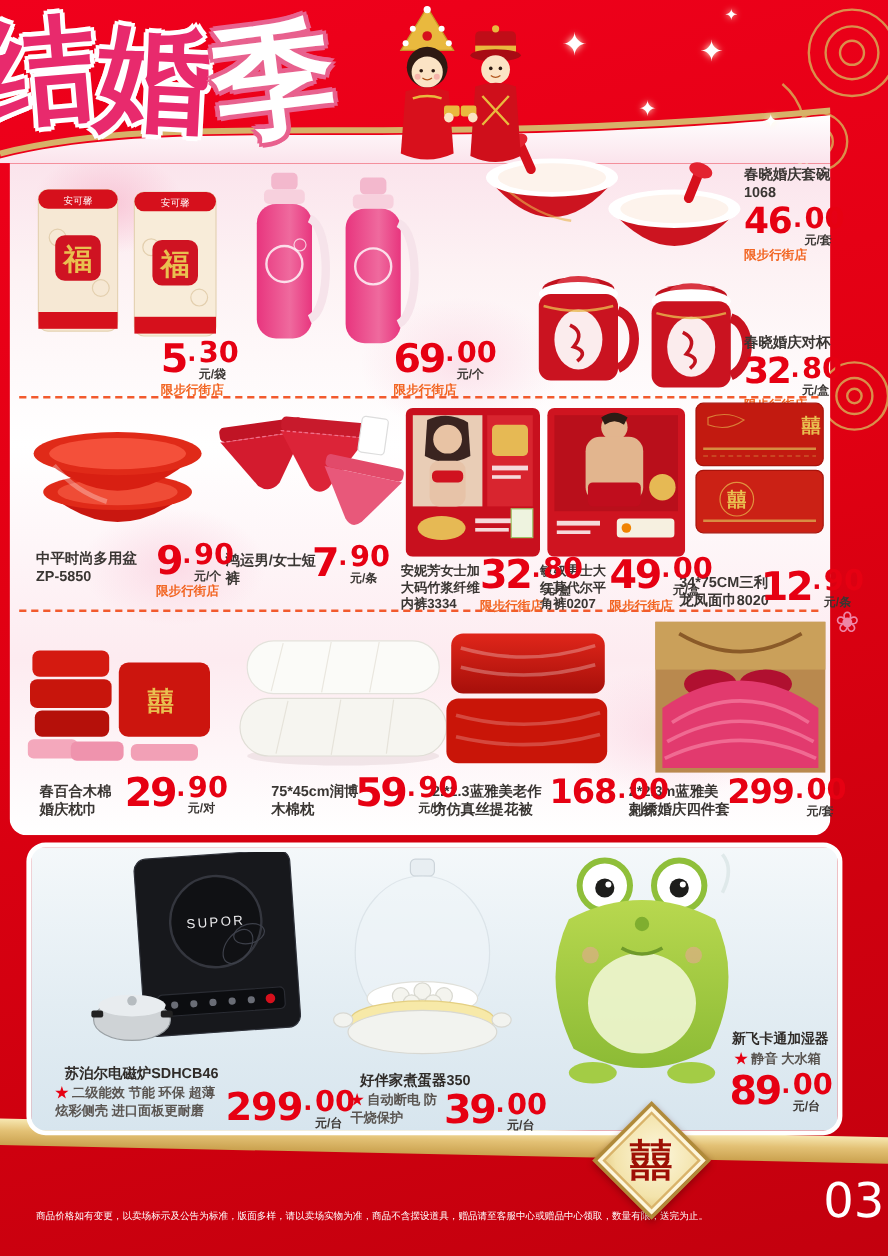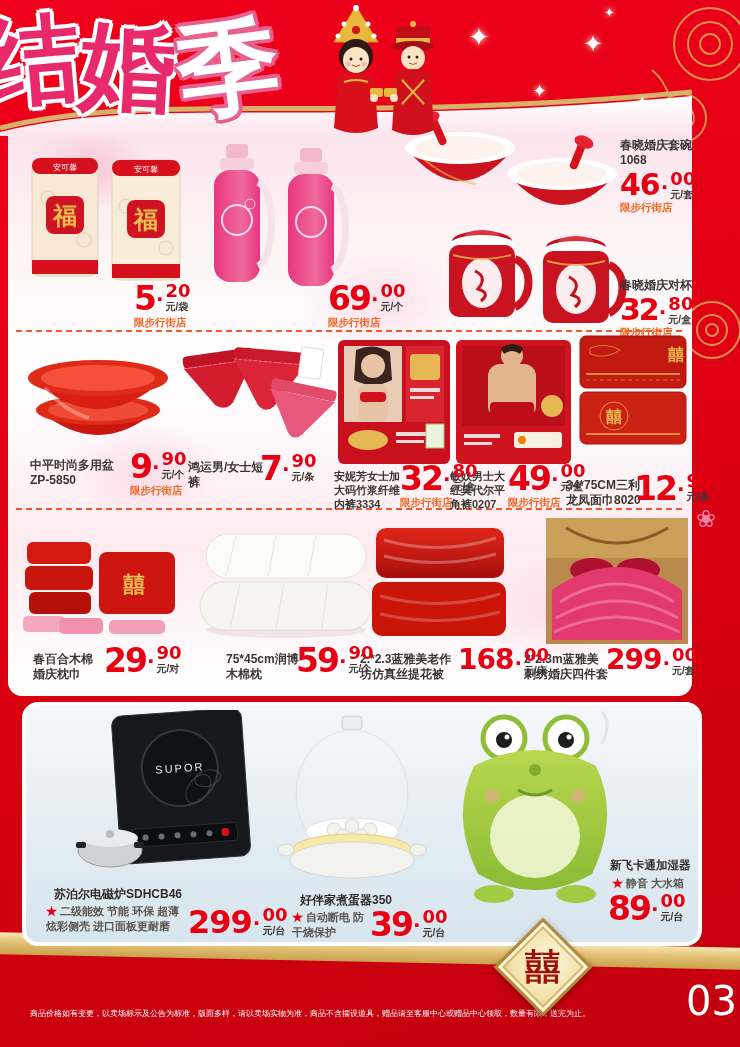--- a/index.html
+++ b/index.html
@@ -30,21 +30,21 @@
        linear-gradient(180deg,#fbe4ec 0%,#fdf2f4 16%,#ffffff 42%,#fdebf0 74%,#ffffff 100%);}
   .sep{border-top:2px dashed #f25a2d;height:0;left:8px;width:666px;}
   .cap{font-size:12px;font-weight:bold;color:#3a3633;line-height:1.25;}
   .cap-sm{font-size:11px;}
   .price{color:#e60012;font-family:"DejaVu Sans",sans-serif;font-weight:800;line-height:1;z-index:3;}
   .p-top{display:flex;align-items:flex-start;}
   .p-int{font-size:33px;letter-spacing:-2px;}
   .p3 .p-int{font-size:28px;letter-spacing:-1px;}
   .p-dot{font-size:20px;margin:7px 0 0 1px;}
   .p-col{display:flex;flex-direction:column;margin-left:2px;align-items:flex-start;}
-  .p-dec{font-size:18px;}
+  .p-dec{font-size:24px;}
   .p-unit{font-size:10px;color:#3a3633;font-weight:bold;margin-top:2px;white-space:nowrap;
           font-family:"Liberation Sans",sans-serif;}
   .p-limit{color:#f26522;font-size:10.5px;font-weight:bold;margin-top:2px;white-space:nowrap;
           font-family:"Liberation Sans",sans-serif;}
   .side-cap{width:76px;}
   .side-cap .cap{margin-bottom:2px;}
   
   .panel2{left:22px;top:702px;width:680px;height:244px;z-index:2;box-sizing:border-box;
      border:4px solid #fff;border-radius:16px;
      background:linear-gradient(180deg,#f4f8fa 0%,#e3edf3 55%,#d7e5ee 100%);}
@@ -112,21 +112,21 @@
       <rect x="15" y="50" width="38" height="38" rx="8" fill="#cf1322"></rect>
       <text x="34" y="78" font-size="24" fill="#e9c050" text-anchor="middle" font-weight="bold">福</text>
       <rect x="0" y="114" width="68" height="14" fill="#d6101c"></rect>
     </g>
   </svg>
   <div class="abs price" style="left:126px;top:146px;">
     <div class="p-top">
         <span class="p-int">5</span>
         <span class="p-dot">·</span>
         <span class="p-col">
-          <span class="p-dec">20</span>
+          <span class="p-dec">30</span>
           <span class="p-unit">元/袋</span>
         </span>
       </div>
     <div class="p-limit">限步行街店</div>
   </div>
 
   <svg class="abs" style="left:192px;top:4px;" width="150" height="150" viewBox="0 0 150 150">
     <defs>
         <linearGradient id="pkg" x1="0" y1="0" x2="1" y2="0">
       <stop offset="0" stop-color="#e8357e"></stop>

